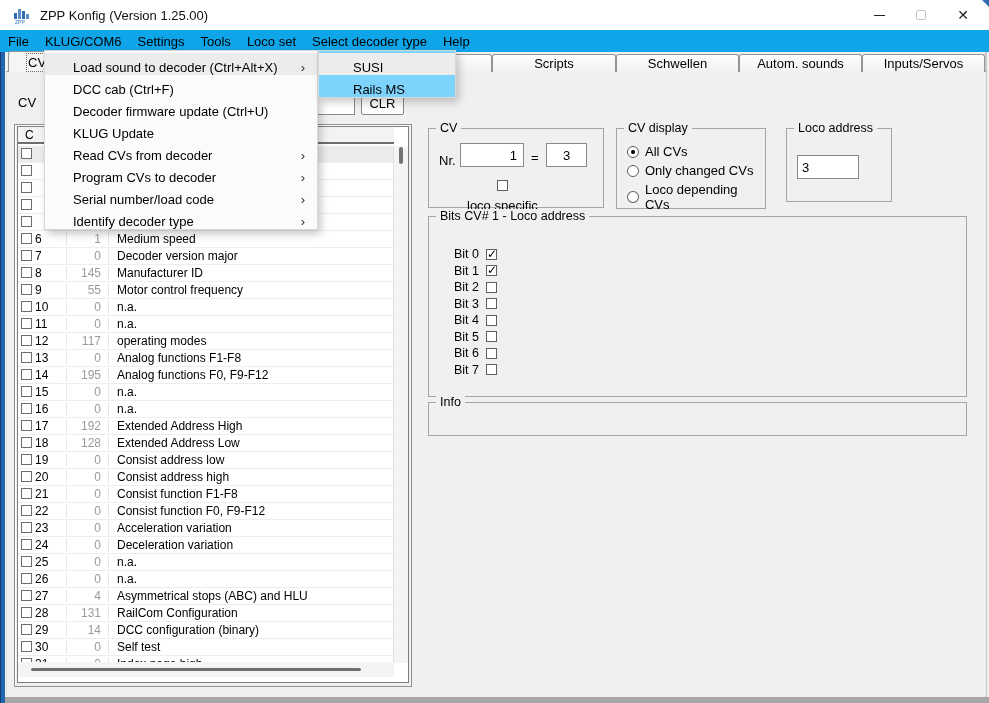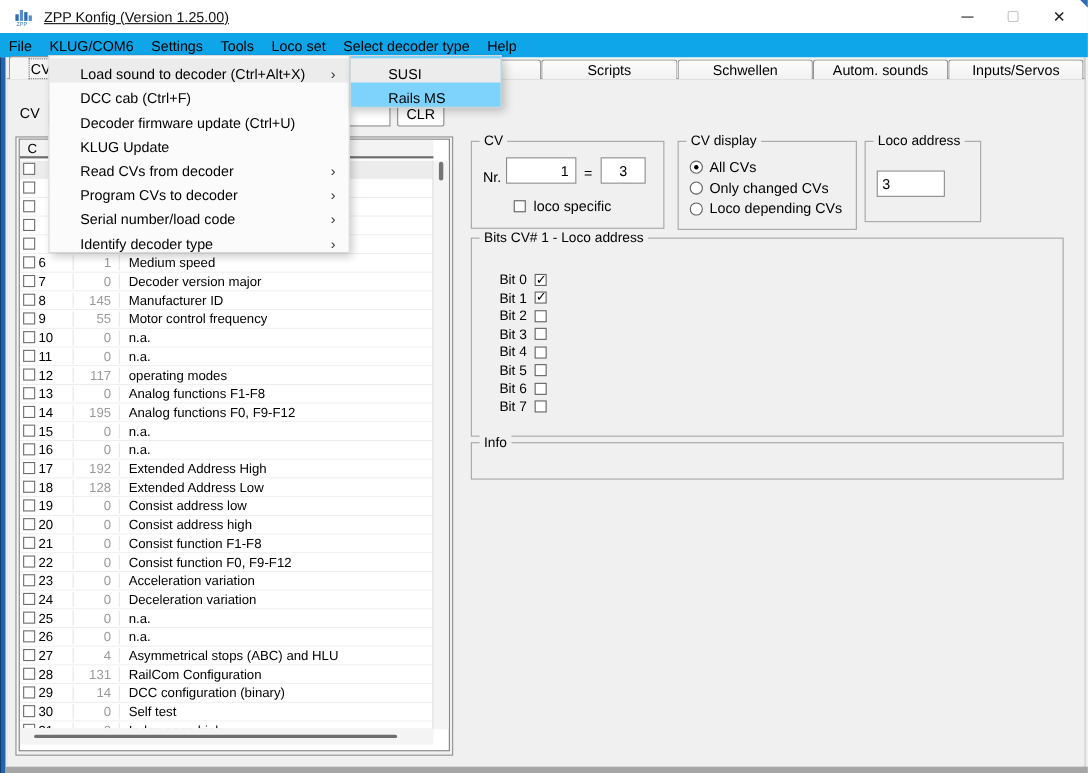--- a/index.html
+++ b/index.html
@@ -5,21 +5,21 @@
   * { margin:0; padding:0; box-sizing:border-box; }
   html,body { width:989px; height:703px; }
   body {
     position:relative; overflow:hidden;
     font-family:"Liberation Sans","DejaVu Sans",sans-serif;
     font-size:13px; color:#000; background:#f0f0f0;
   }
   
   .titlebar { position:absolute; left:0; top:0; width:989px; height:30px; background:#fff; display:flex; align-items:center; }
   .app-icon { margin-left:13px; width:18px; height:18px; }
-  .title-text { margin-left:9px; font-size:13px; color:#111;text-decoration:underline; }
+  .title-text { margin-left:9px; font-size:13px; color:#111; }
   .win-btn { position:absolute; top:0; width:42px; height:30px; display:flex; align-items:center; justify-content:center; }
   .btn-min { right:89px; } .btn-max { right:47px; } .btn-close { right:5px; }
   .glyph-min { width:11px; border-top:1.4px solid #222; }
   .glyph-max { width:10px; height:10px; border:1.2px solid #c4c4c4; border-radius:2px; }
   .glyph-close { font-size:14px; color:#222; line-height:1; }
   .corner-blue { position:absolute; right:0; top:0; width:0; height:0; border-top:7px solid #2f6cb0; border-left:7px solid transparent; }
   .menubar { position:absolute; left:0; top:30px; width:989px; height:22px; background:#0ea5e9; display:flex; align-items:center; padding-left:8px; }
   .menubar-item { padding:0 8px; height:22px; display:flex; align-items:center; cursor:default; }
   .menubar-item:first-child { padding-left:0; }
   
@@ -47,31 +47,31 @@
   .cell-val { position:absolute; left:48px; top:1px; width:42px; text-align:right; padding-right:7px; color:#9a9a9a; border-left:1px solid #e7e7e7; }
   .cell-desc { position:absolute; left:90px; top:1px; right:0; padding-left:8px; border-left:1px solid #e7e7e7; white-space:nowrap; overflow:hidden; }
   .vscroll { position:absolute; right:0; top:19px; width:15px; height:517px; background:#f4f4f4; border-left:1px solid #e2e2e2; }
   .vthumb { position:absolute; left:5px; top:1px; width:4px; height:17px; background:#757575; border-radius:2px; }
   .hscroll { position:absolute; left:0; bottom:5px; width:376px; height:15px; background:#f4f4f4; }
   .hthumb { position:absolute; left:13px; top:6px; width:330px; height:3px; background:#6e6e6e; border-radius:2px; }
   
   .group { position:absolute; border:1px solid #a5a5a5; z-index:6; }
   .glabel { position:absolute; top:-8px; left:7px; background:#f0f0f0; padding:0 4px; font-size:12.5px; }
   .g-cv { left:428px; top:128px; width:176px; height:80px; }
-  .g-disp { left:616px; top:128px; width:163px; height:81px; }
+  .g-disp { left:616px; top:128px; width:150px; height:81px; }
   .g-addr { left:786px; top:128px; width:106px; height:74px;padding-left:40px; }
   .g-bits { left:428px; top:216px; width:539px; height:181px; }
   .g-info { left:428px; top:402px; width:539px; height:34px; }
   .nr-label { position:absolute; left:10px; top:24px; }
   .nr-input { position:absolute; left:31px; top:14px; width:64px; height:24px; border:1px solid #8a8a8a; background:#fff; font:inherit; text-align:right; padding-right:6px; }
   .eq-sign { position:absolute; left:102px; top:21px; }
   .val-input { position:absolute; left:117px; top:14px; width:41px; height:24px; border:1px solid #8a8a8a; background:#fff; font:inherit; text-align:center; }
   .cbox { display:inline-block; width:11px; height:11px; background:#fff; border:1px solid #5f5f5f; position:relative; vertical-align:-2px; }
   .cbox.checked::after { content:"✓"; position:absolute; left:0px; top:-3px; font-size:12px; font-weight:bold; color:#000; }
-  .locospec { position:absolute; left:38px; top:51px; display:flex; align-items:center; gap:7px; }
+  .locospec { position:absolute; left:38px; top:51px; display:flex; align-items:center; gap:7px;flex-direction:column; }
   .radio-row { position:absolute; left:10px; display:flex; align-items:center; gap:6px; }
   .rdo { width:12px; height:12px; border:1px solid #5f5f5f; border-radius:50%; background:#fff; position:relative; }
   .rdo.on::after { content:""; position:absolute; left:3px; top:3px; width:4px; height:4px; border-radius:50%; background:#000; }
   .addr-input { position:absolute; left:10px; top:26px; width:62px; height:24px; border:1px solid #8a8a8a; background:#fff; font:inherit; padding-left:4px; }
   .bit-row { position:absolute; left:14px; display:flex; align-items:center; gap:7px; font-size:12.5px; }
   .bit-row .blabel { display:inline-block; width:36px; text-align:right; }
   
   .menu-panel { position:absolute; left:44px; top:50px; width:274px; height:180px; background:#fbfbfb; border:1px solid #d8d8d8; box-shadow:3px 4px 8px rgba(0,0,0,.22); z-index:60; padding-top:2px; }
   .menu-item { position:relative; height:22px; display:flex; align-items:flex-end; padding-left:28px; font-size:13px; }
   .menu-item.hl { background:#ececec; }

